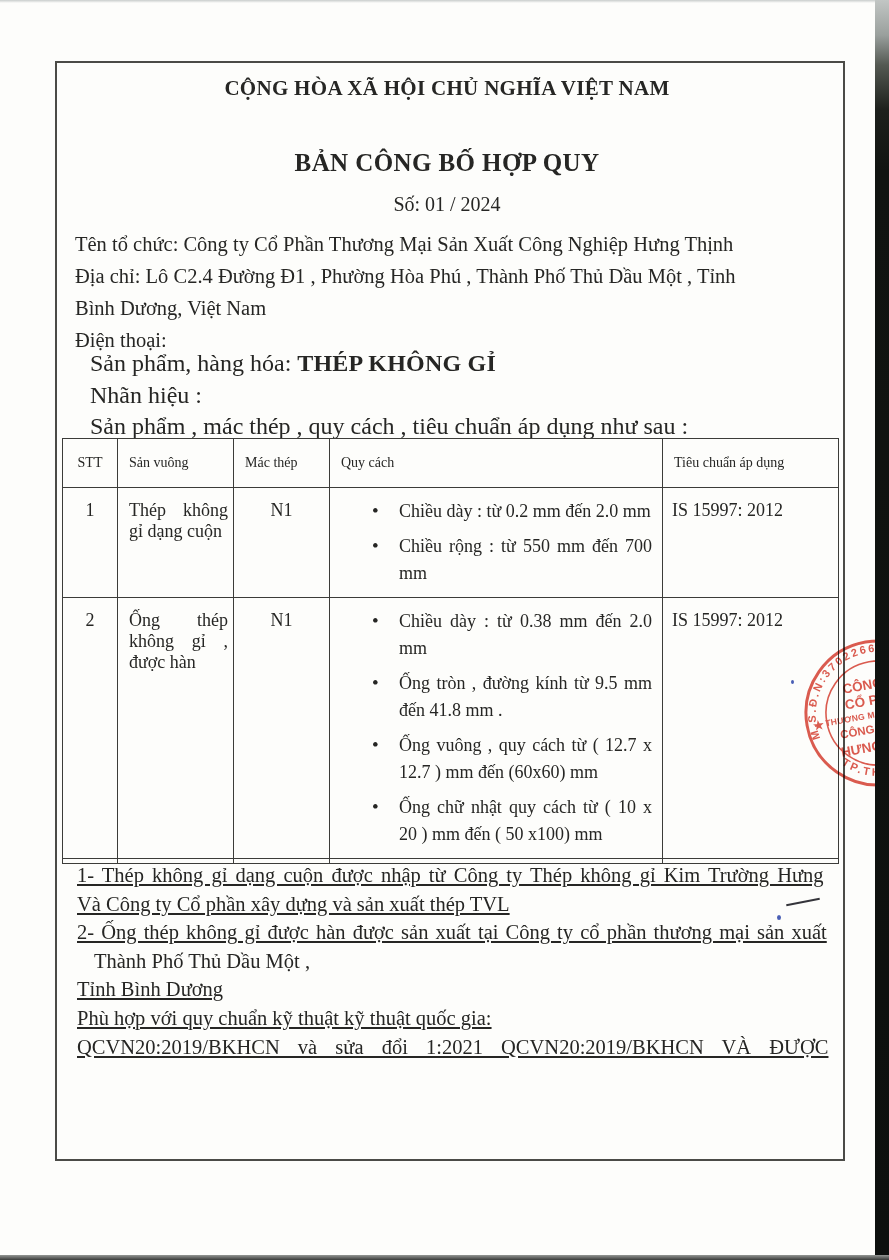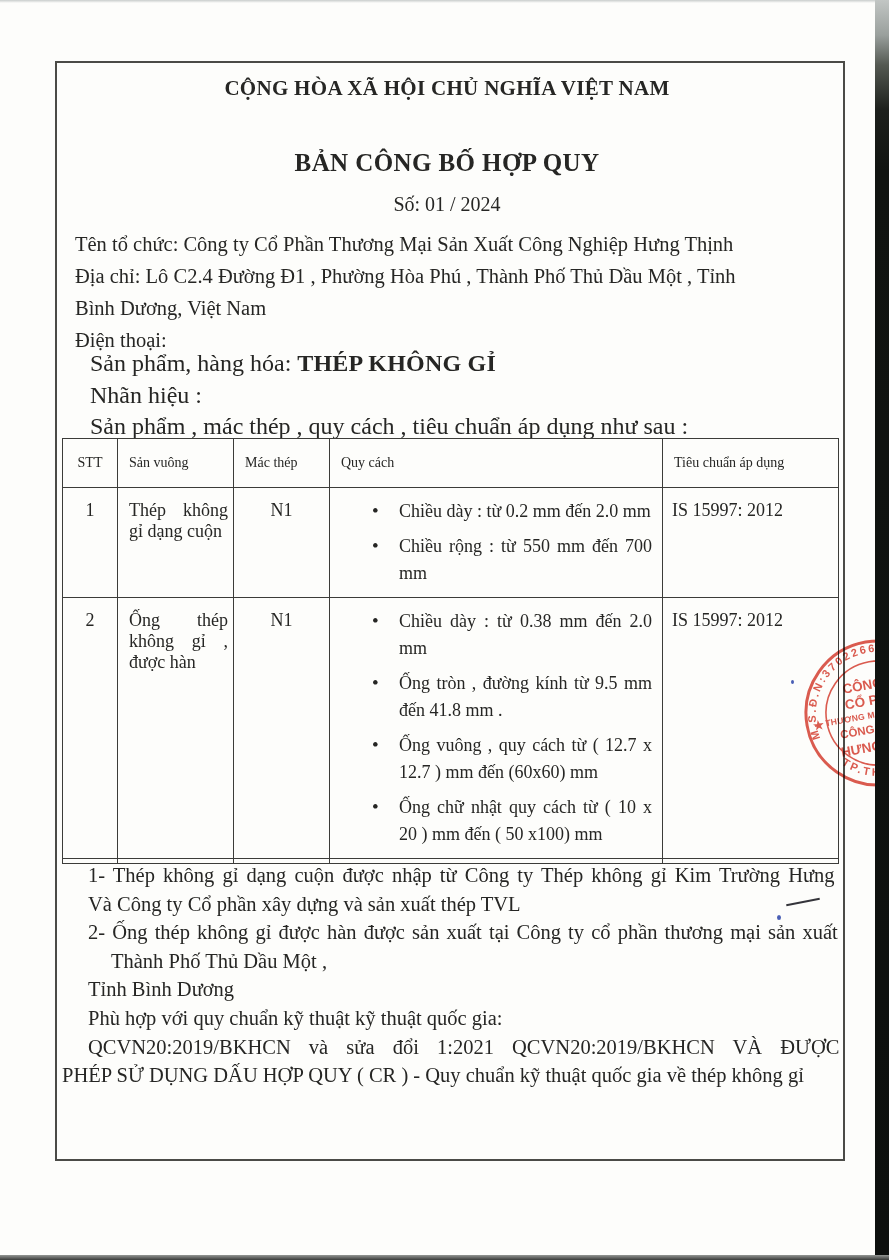--- a/index.html
+++ b/index.html
@@ -46,23 +46,23 @@
   td.c-grade{ text-align:center; padding-top:12px; }
   td.c-spec { padding:2px 10px 2px 0; }
   td.c-spec ul { margin:8px 0 0 0; padding-left:69px; list-style:none; }
   td.c-spec li { position:relative; text-align:justify; line-height:27px; margin-bottom:8px; }
   td.c-spec li::before { content:"•"; position:absolute; left:-27px; top:-1px; font-size:19px; }
   td.c-std  { padding:12px 4px 4px 9px; }
 
   
   .notes { position:absolute; left:55px; top:861px; width:790px; font-size:20.5px; line-height:28.6px; }
   .notes div { white-space:nowrap; }
-  .n-ind   { padding-left:33px; }
+  .n-ind   { padding-left:22px;text-decoration:underline; }
   .n-ind2  { padding-left:52px; }
-  .n-ind3  { padding-left:56px; }
+  .n-ind3  { padding-left:39px; }
   .n-flush { padding-left:7px; }
   .ws1 { word-spacing:2px; }
   .ws2 { word-spacing:3px; }
   .ws-wide { word-spacing:13px; }
 
   
   .stamp { position:absolute; left:799px; top:634px; width:158px; height:158px;
            opacity:.9; mix-blend-mode:multiply; z-index:5; }
   .stamp text { fill:#d84a3d; font-family:"Liberation Sans",sans-serif; font-weight:bold; }
   .stamp .ring-t { font-size:11px; letter-spacing:2.2px; }
@@ -172,21 +172,20 @@
   </table>
 
   <div class="notes">
     <div class="n-ind ws2">1- Thép không gỉ dạng cuộn được nhập từ Công ty Thép không gỉ Kim Trường Hưng</div>
     <div class="n-ind">Và Công ty Cổ phần xây dựng và sản xuất thép TVL</div>
     <div class="n-ind ws1">2- Ống thép không gỉ được hàn được sản xuất tại Công ty cổ phần thương mại sản xuất</div>
     <div class="n-ind3">Thành Phố Thủ Dầu Một ,</div>
     <div class="n-ind">Tỉnh Bình Dương</div>
     <div class="n-ind">Phù hợp với quy chuẩn kỹ thuật kỹ thuật quốc gia:</div>
     <div class="n-ind ws-wide">QCVN20:2019/BKHCN và sửa đổi 1:2021 QCVN20:2019/BKHCN VÀ ĐƯỢC</div>
-    <div class="n-flush">PHÉP SỬ DỤNG DẤU HỢP QUY ( CR ) -  Quy chuẩn kỹ thuật quốc gia về thép không gỉ</div>
   </div>
 
   <svg class="stamp" viewBox="-79 -79 158 158">
     <g transform="rotate(-10)">
       <circle r="72" fill="none" stroke="#d84a3d" stroke-width="3"></circle>
       <circle r="52" fill="none" stroke="#d84a3d" stroke-width="1.6"></circle>
       <defs>
         <path id="arcTop" d="M -61,15 A 62.5,62.5 0 1 1 61,15"></path>
         <path id="arcBottom" d="M -45,44 A 63,63 0 0 0 45,44"></path>
       </defs>

